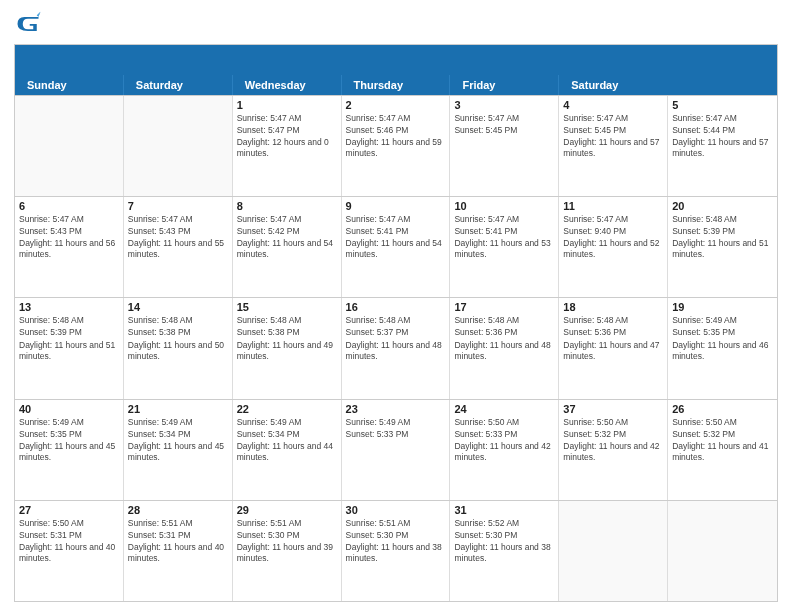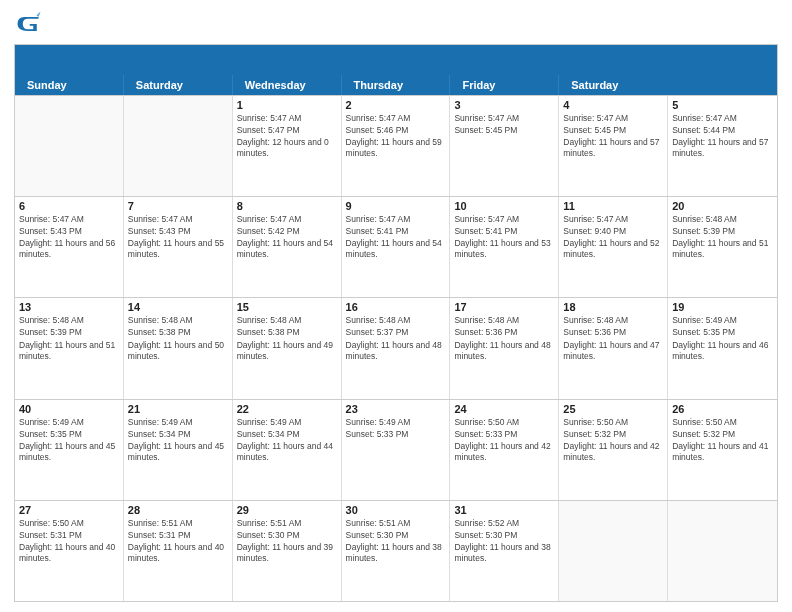--- a/index.html
+++ b/index.html
@@ -288,21 +288,21 @@
             <div class="cell-line">Sunrise: 5:49 AM</div>
             <div class="cell-line">Sunset: 5:33 PM</div>
           </div>
           <div class="cal-cell">
             <div class="day-num">24</div>
             <div class="cell-line">Sunrise: 5:50 AM</div>
             <div class="cell-line">Sunset: 5:33 PM</div>
             <div class="cell-line">Daylight: 11 hours and 42 minutes.</div>
           </div>
           <div class="cal-cell">
-            <div class="day-num">25</div>
+            <div class="day-num">37</div>
             <div class="cell-line">Sunrise: 5:50 AM</div>
             <div class="cell-line">Sunset: 5:32 PM</div>
             <div class="cell-line">Daylight: 11 hours and 42 minutes.</div>
           </div>
           <div class="cal-cell">
             <div class="day-num">26</div>
             <div class="cell-line">Sunrise: 5:50 AM</div>
             <div class="cell-line">Sunset: 5:32 PM</div>
             <div class="cell-line">Daylight: 11 hours and 41 minutes.</div>
           </div>

